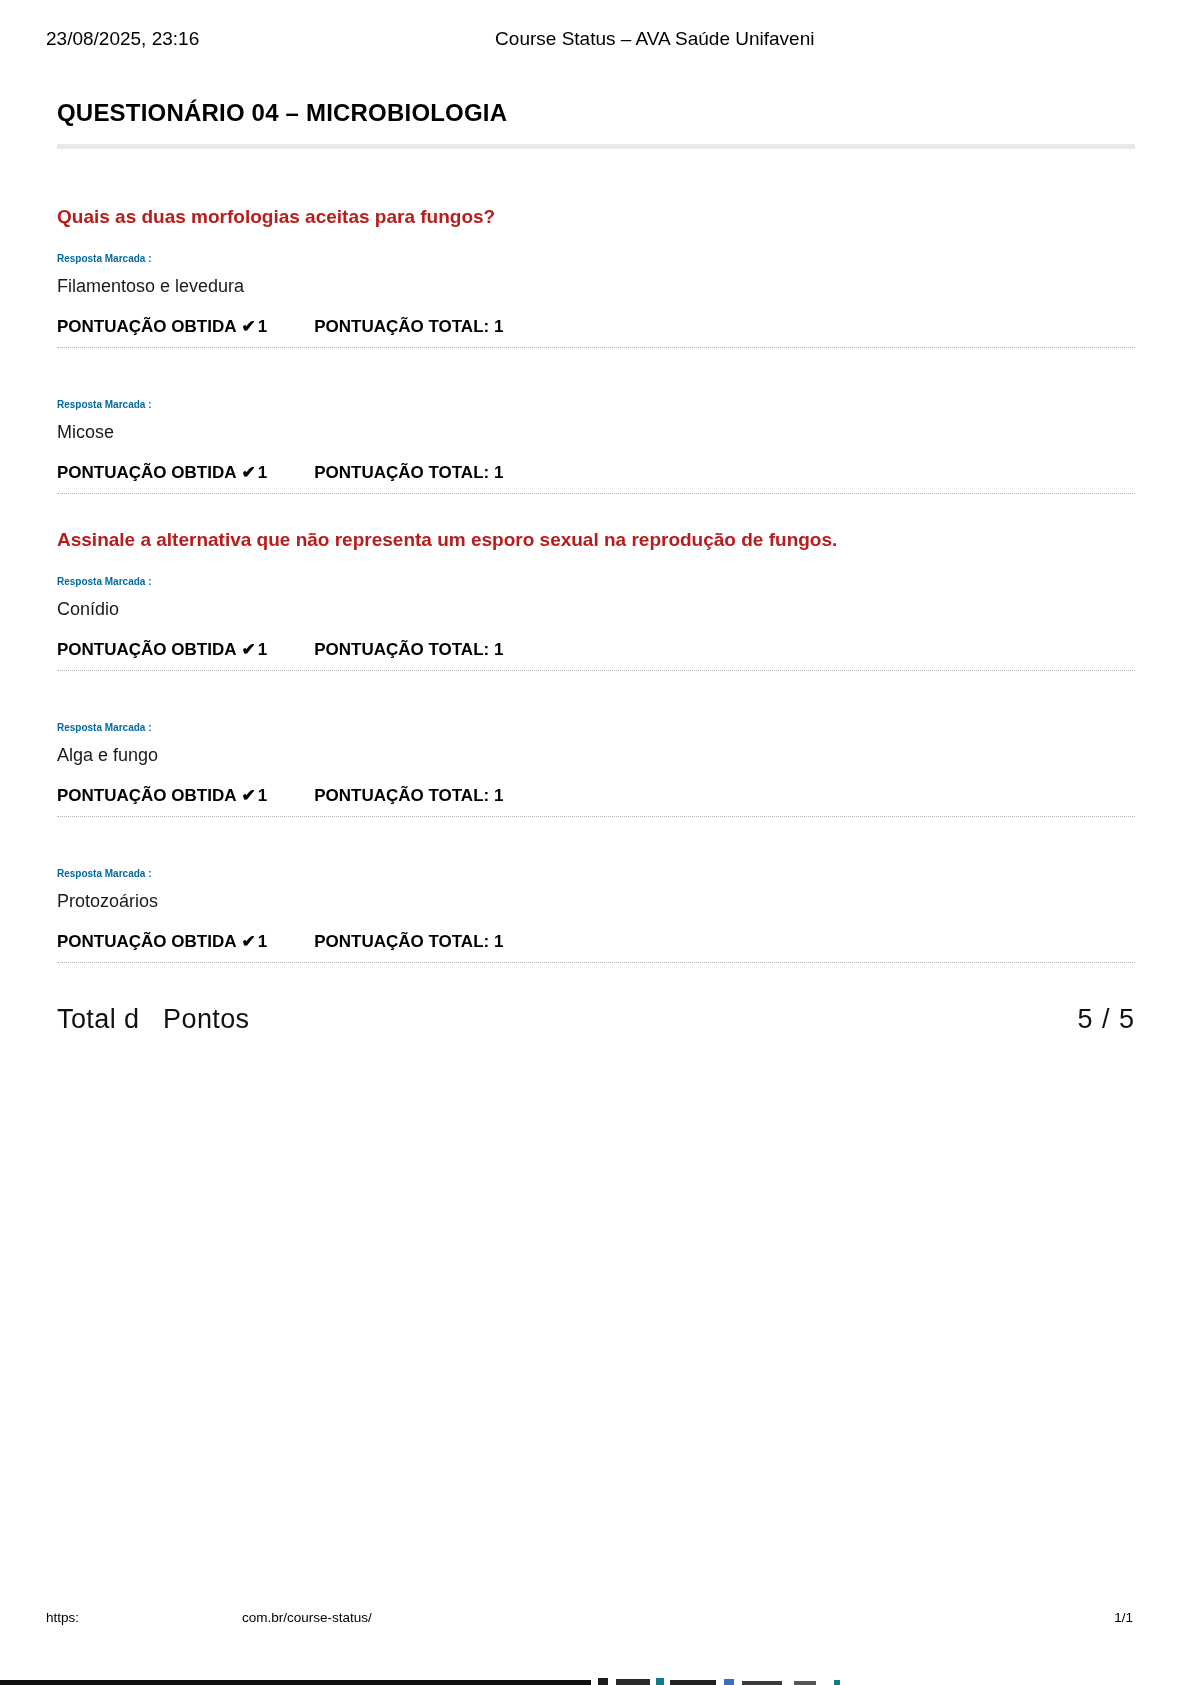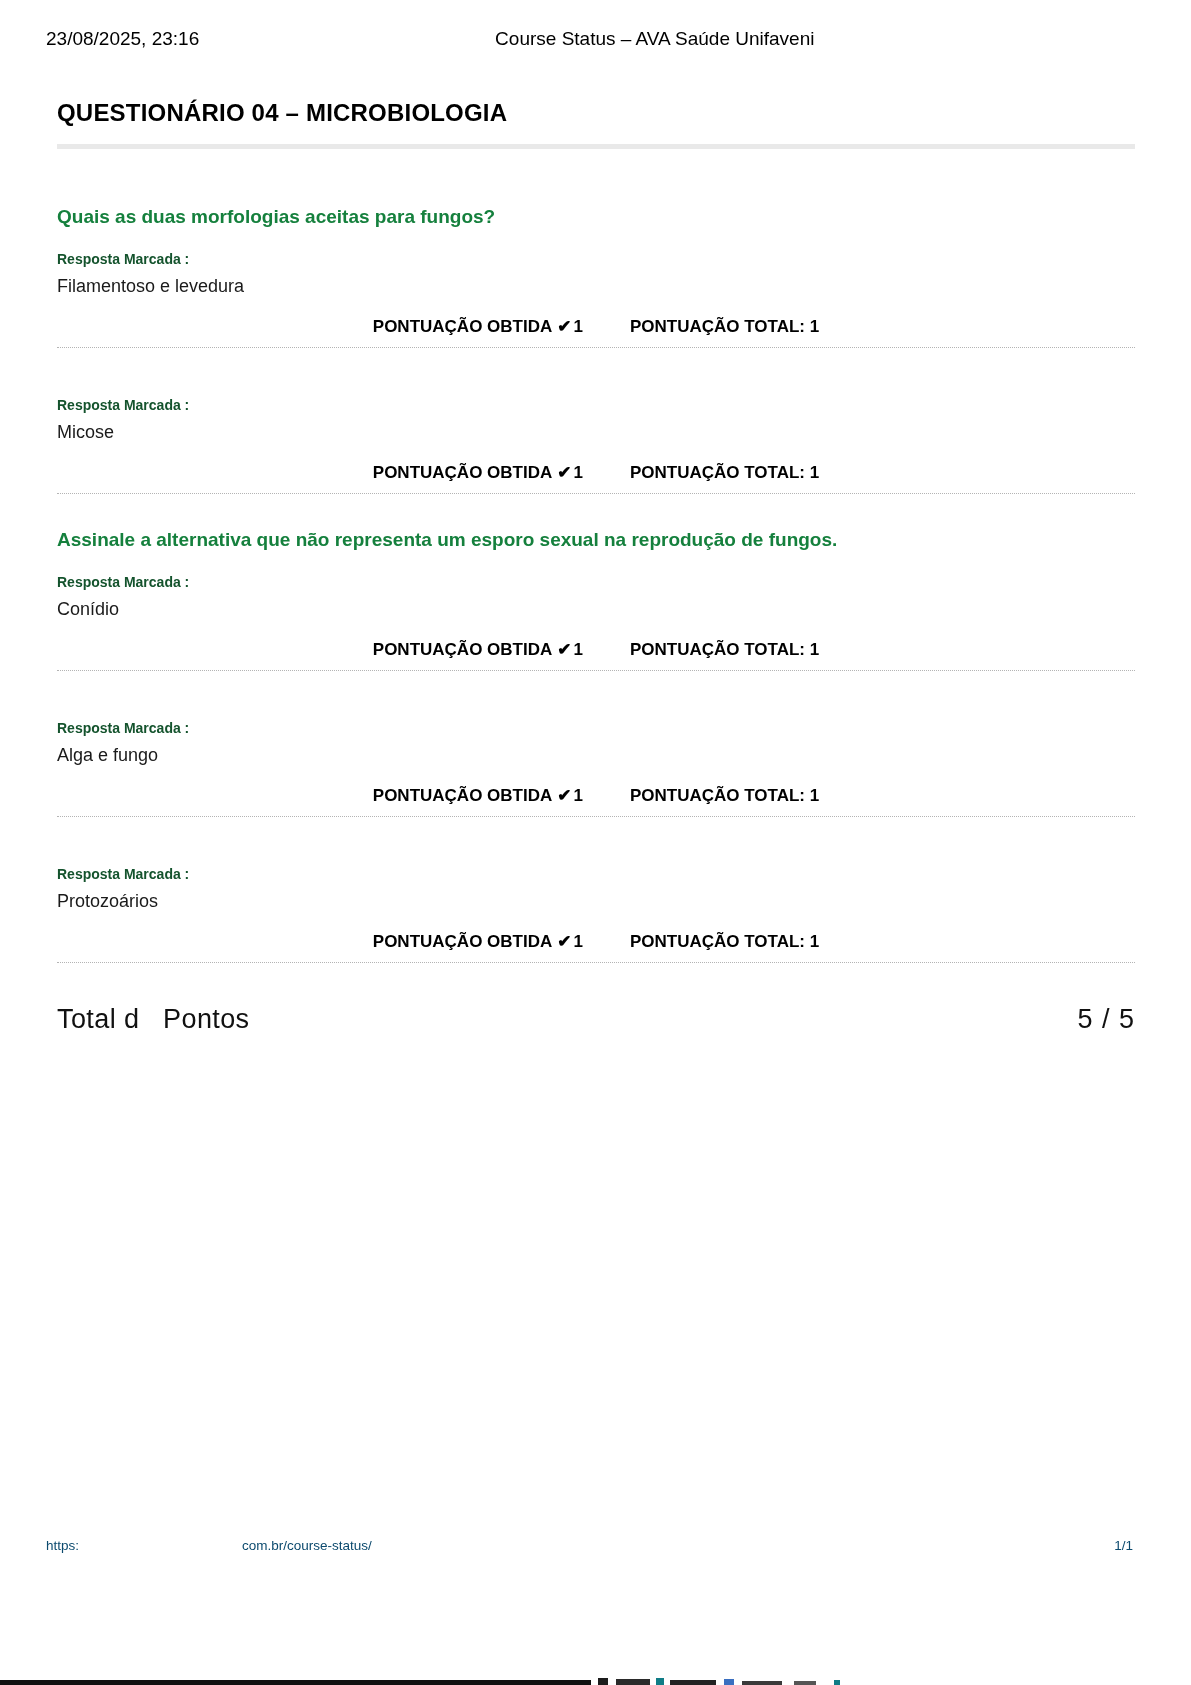--- a/index.html
+++ b/index.html
@@ -32,48 +32,48 @@
     letter-spacing: 0.2px; color: #000;
   }
   .title-divider {
     margin-top: 16px; height: 5px; background: #e9e9e9; border: 0;
   }
 
   
   .q { padding-top: 30px; padding-bottom: 9px; border-bottom: 1px dotted #b4b4b4; }
   .q:first-child { padding-top: 52px; }
   .q-text {
-    font-size: 19px; line-height: 31px; font-weight: bold; color: #15803d;
+    font-size: 19px; line-height: 31px; font-weight: bold; color: #b91c1c;
     max-width: 960px;
   }
   .r-label {
-    margin-top: 17px; font-size: 14px; line-height: 20px; font-weight: bold; color: #14532d;
+    margin-top: 17px; font-size: 10px; line-height: 20px; font-weight: bold; color: #0369a1;
   }
   .answer {
     margin-top: 6px; font-size: 18px; line-height: 23px; font-weight: 400; color: #1a1a1a;
   }
   .score-row {
-    margin-top: 18px; display: flex; justify-content: center;
+    margin-top: 18px; display: flex; justify-content: flex-start;
     gap: 47px; font-size: 17px; line-height: 22px; font-weight: bold; color: #000;
     white-space: nowrap;
   }
   .check { font-size: 17px; padding: 0 2px 0 5px; }
 
   
   .total-row {
     margin-top: 36px; display: flex; justify-content: space-between; align-items: baseline;
     font-size: 27px; line-height: 40px; font-weight: 400; color: #111;
   }
   .total-label { white-space: pre; letter-spacing: 0.4px; }
   .total-value { letter-spacing: 1px; }
 
   
   .print-footer {
-    position: absolute; top: 1538px; left: 46px; right: 46px;
-    font-size: 13.5px; color: #0c4a6e; height: 18px;
+    position: absolute; top: 1610px; left: 46px; right: 46px;
+    font-size: 13.5px; color: #000000; height: 18px;
   }
   .pf-url { position: absolute; left: 196px; top: 0; }
   .pf-page { position: absolute; right: 12px; top: 0; }
 
   
   .edge-bar {
     position: absolute; left: 0; bottom: 0; width: 591px; height: 5px;
     background: #101010;
   }
   .edge-noise { position: absolute; bottom: 0; height: 8px; left: 594px; width: 500px; }

